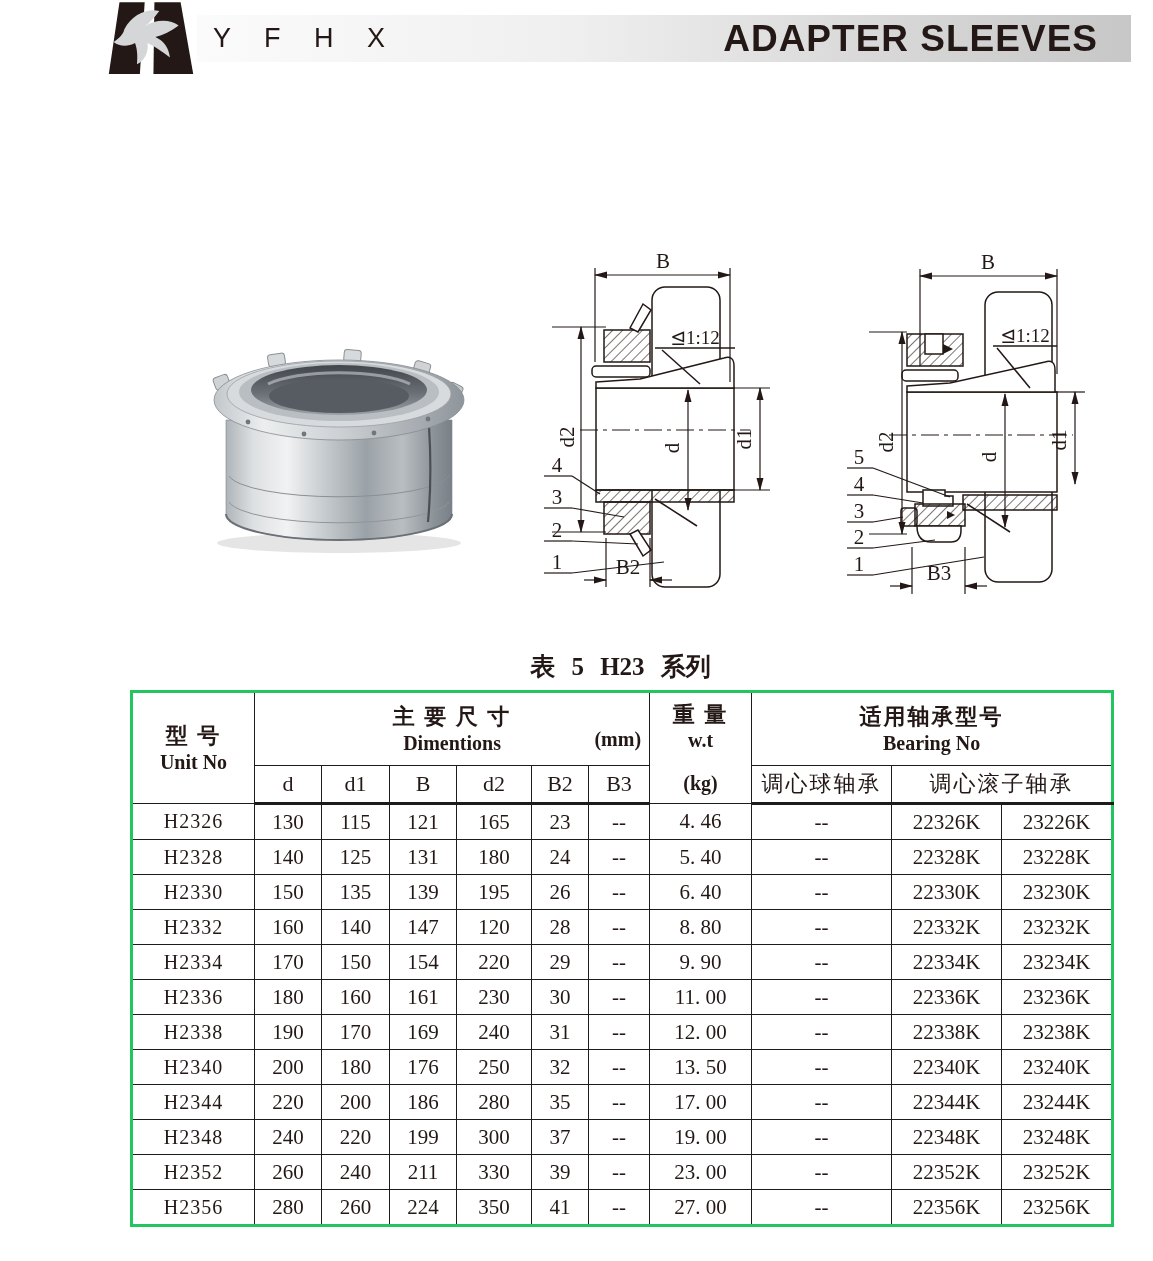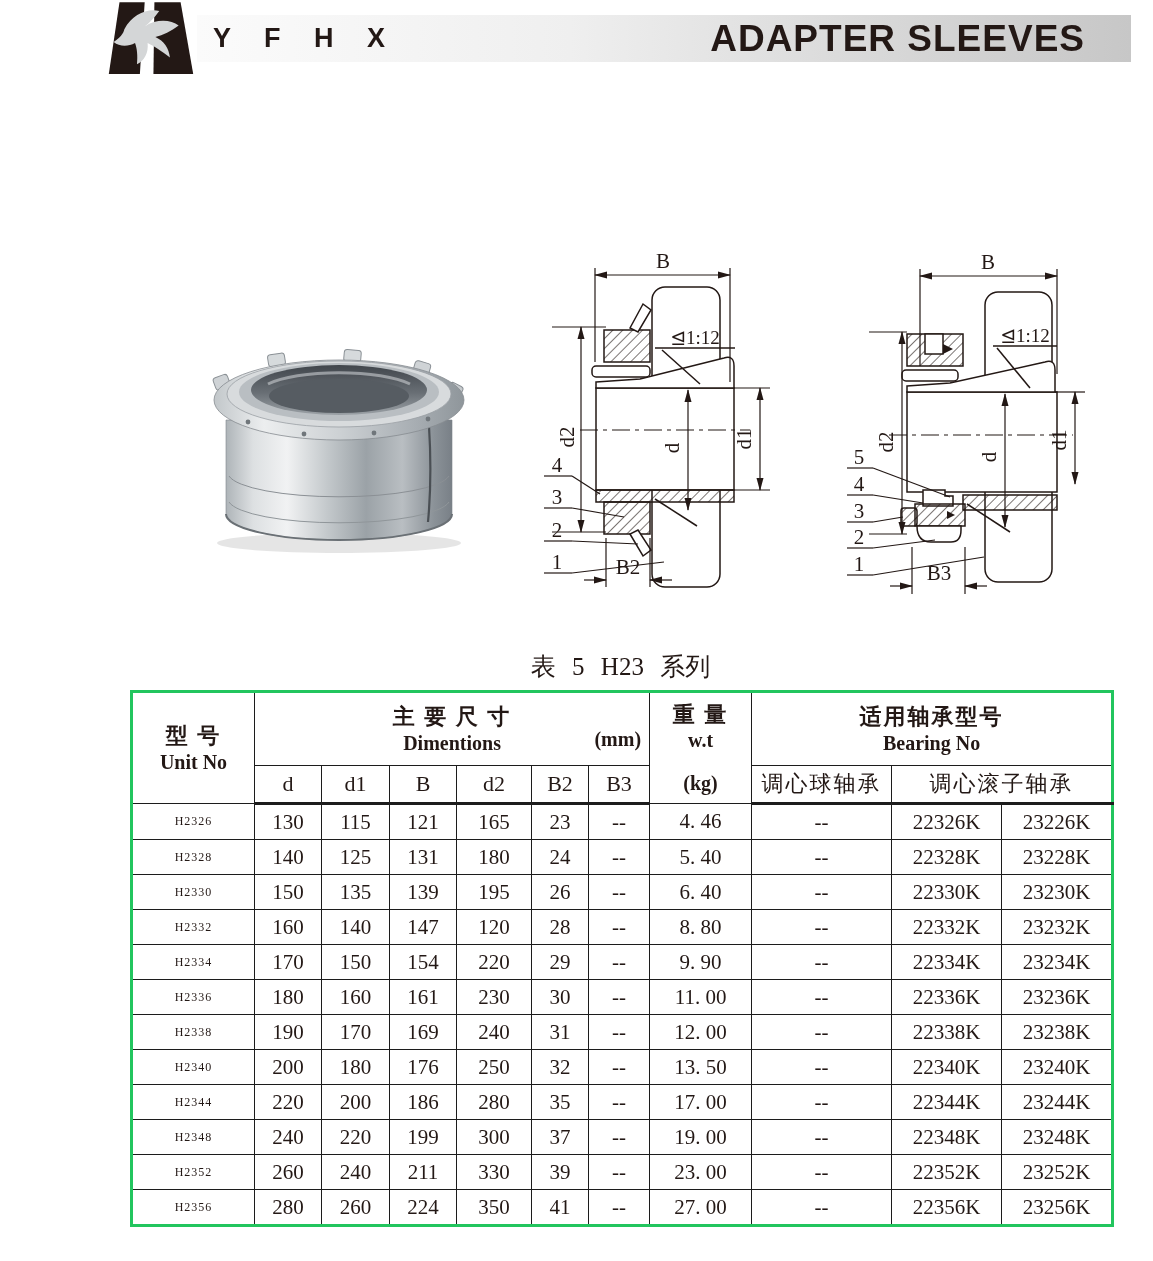--- a/index.html
+++ b/index.html
@@ -3,51 +3,51 @@
 <meta charset="utf-8">
 <style>
   html,body{margin:0;padding:0;background:#888;}
   .page{position:relative;width:1153px;height:1261px;background:#ffffff;overflow:hidden;
         font-family:"Liberation Serif","DejaVu Serif",serif;color:#231815;}
   
   .logo-svg{position:absolute;left:103px;top:0;}
   .header-bar{position:absolute;left:197px;top:15px;width:934px;height:47px;
       background:linear-gradient(90deg,#fbfbfb 0%,#efefef 40%,#dadada 70%,#c7c7c7 100%);
       display:flex;align-items:center;justify-content:space-between;}
-  .logo-text{font-family:"Liberation Sans","DejaVu Sans",sans-serif;font-weight:bold;
+  .logo-text{font-family:"Liberation Sans","DejaVu Sans",sans-serif;font-weight:normal;
       font-size:27px;letter-spacing:13px;padding-left:16px;white-space:nowrap;}
   .page-title{font-family:"Liberation Sans","DejaVu Sans",sans-serif;font-weight:bold;
-      font-size:37px;letter-spacing:1px;padding-right:46px;white-space:nowrap;}
+      font-size:37px;letter-spacing:1px;padding-right:33px;white-space:nowrap;}
   
   .intro{position:absolute;left:130px;top:172px;}
   .intro-zh{font-size:31px;font-weight:bold;letter-spacing:4px;line-height:1.2;}
   .intro-en{font-family:"Liberation Sans","DejaVu Sans",sans-serif;font-size:25px;
       word-spacing:16px;letter-spacing:1px;margin-top:5px;}
   
   .photo-svg{position:absolute;left:196px;top:318px;}
   .draw-left{position:absolute;left:532px;top:242px;}
   .draw-right{position:absolute;left:845px;top:242px;}
   .draw-label{font-family:"Liberation Serif","DejaVu Sans",serif;font-size:21px;fill:#231815;}
   .draw-label-sm{font-family:"Liberation Serif","DejaVu Sans",serif;font-size:19px;fill:#231815;}
   
   .tbl-title{position:absolute;left:130px;top:650px;width:981px;text-align:center;
-      font-size:25px;font-weight:normal;word-spacing:10px;}
+      font-size:25px;font-weight:bold;word-spacing:10px;}
   .spec-table{position:absolute;left:130px;top:690px;width:981px;border-collapse:collapse;
       table-layout:fixed;border:3px solid #22c55e;}
   .spec-table th,.spec-table td{border:1.8px solid #1c1c1c;text-align:center;
       vertical-align:middle;padding:0;font-weight:normal;}
   .spec-table thead tr.sub th{border-bottom:3px solid #1c1c1c;}
   .h-zh{font-size:22px;font-weight:bold;letter-spacing:2px;line-height:1.25;}
   .h-en{font-family:"Liberation Serif",serif;font-size:20px;font-weight:bold;line-height:1.2;}
   .dims-head{position:relative;}
   .dims-head .mm{position:absolute;right:8px;bottom:14px;font-size:20px;font-weight:bold;}
   .kg{margin-top:19px;}
   .sub th{font-size:22px;}
   .spec-table tbody td{height:34px;font-size:21px;}
-  .spec-table tbody td:first-child{letter-spacing:1px;font-size:12px;}
+  .spec-table tbody td:first-child{letter-spacing:1px;font-size:20px;}
   .row1{height:74px;}
   .row2{height:38px;}
 </style>
 </head>
 <body>
 
 <div class="page">
 
   <svg class="logo-svg" width="97" height="80" viewBox="0 0 100 82">
     <path d="M17,2 L43,2 L38,76 L6,76 Z" fill="#231815"></path>

